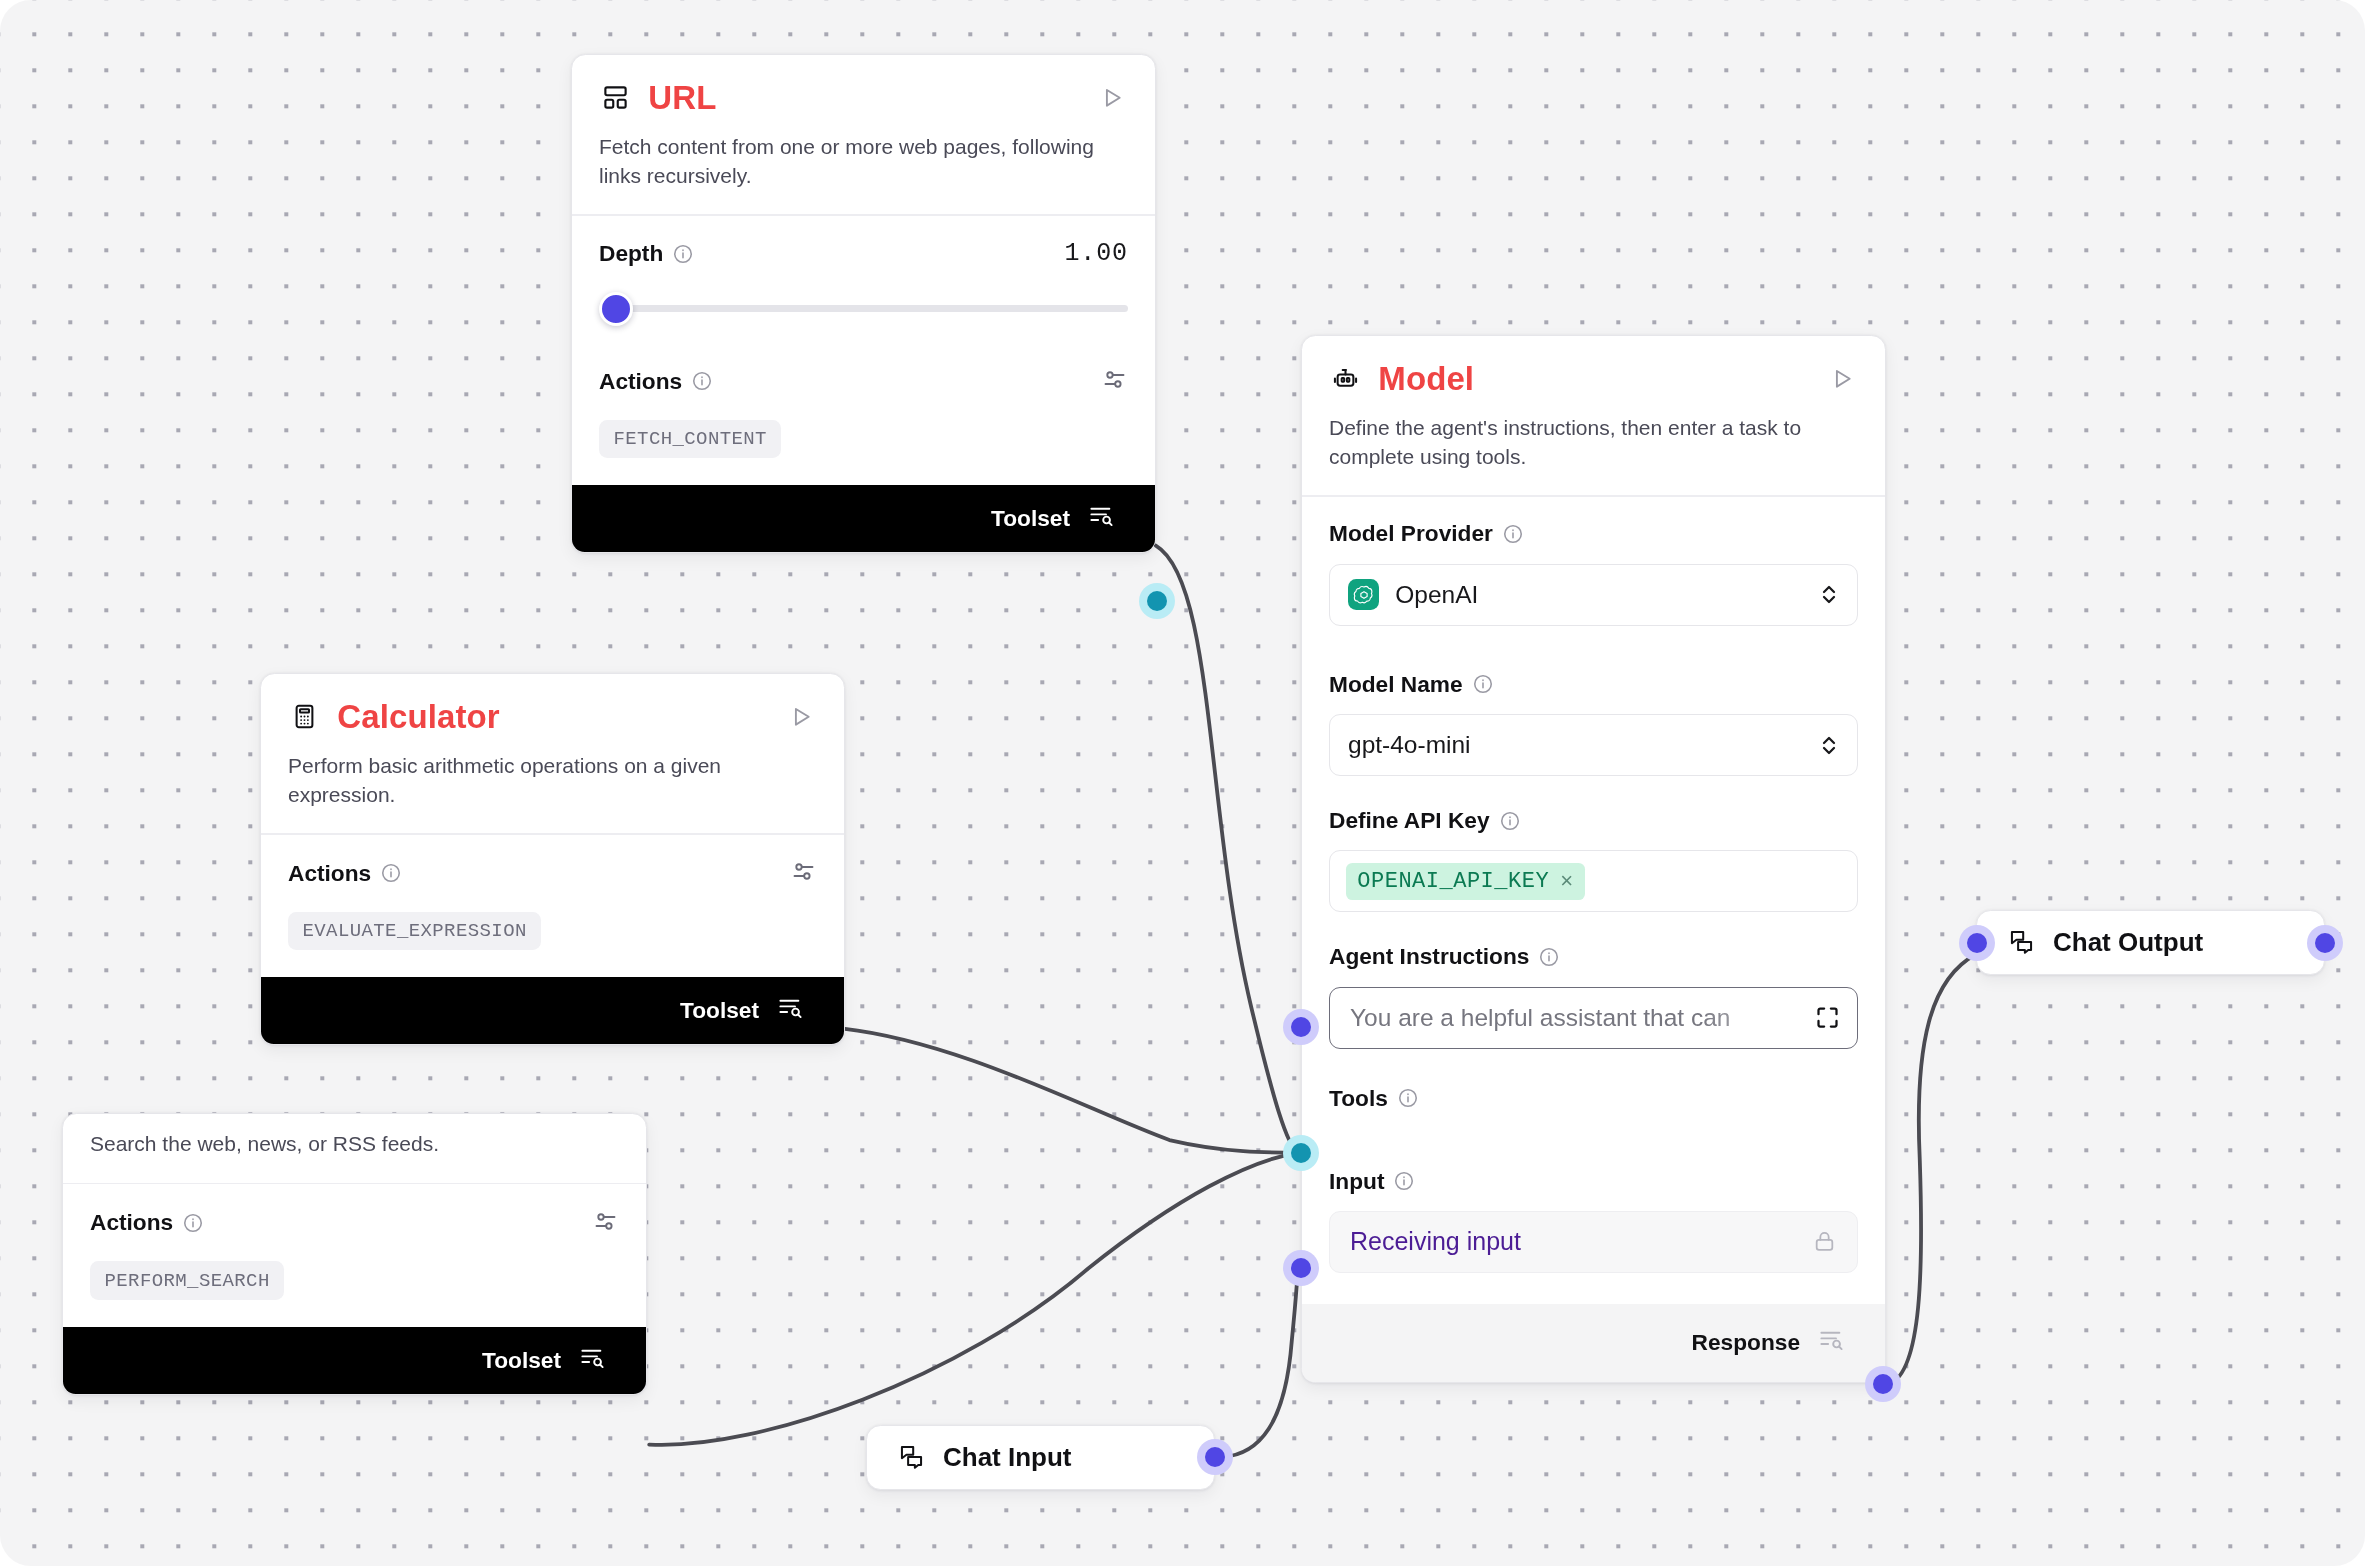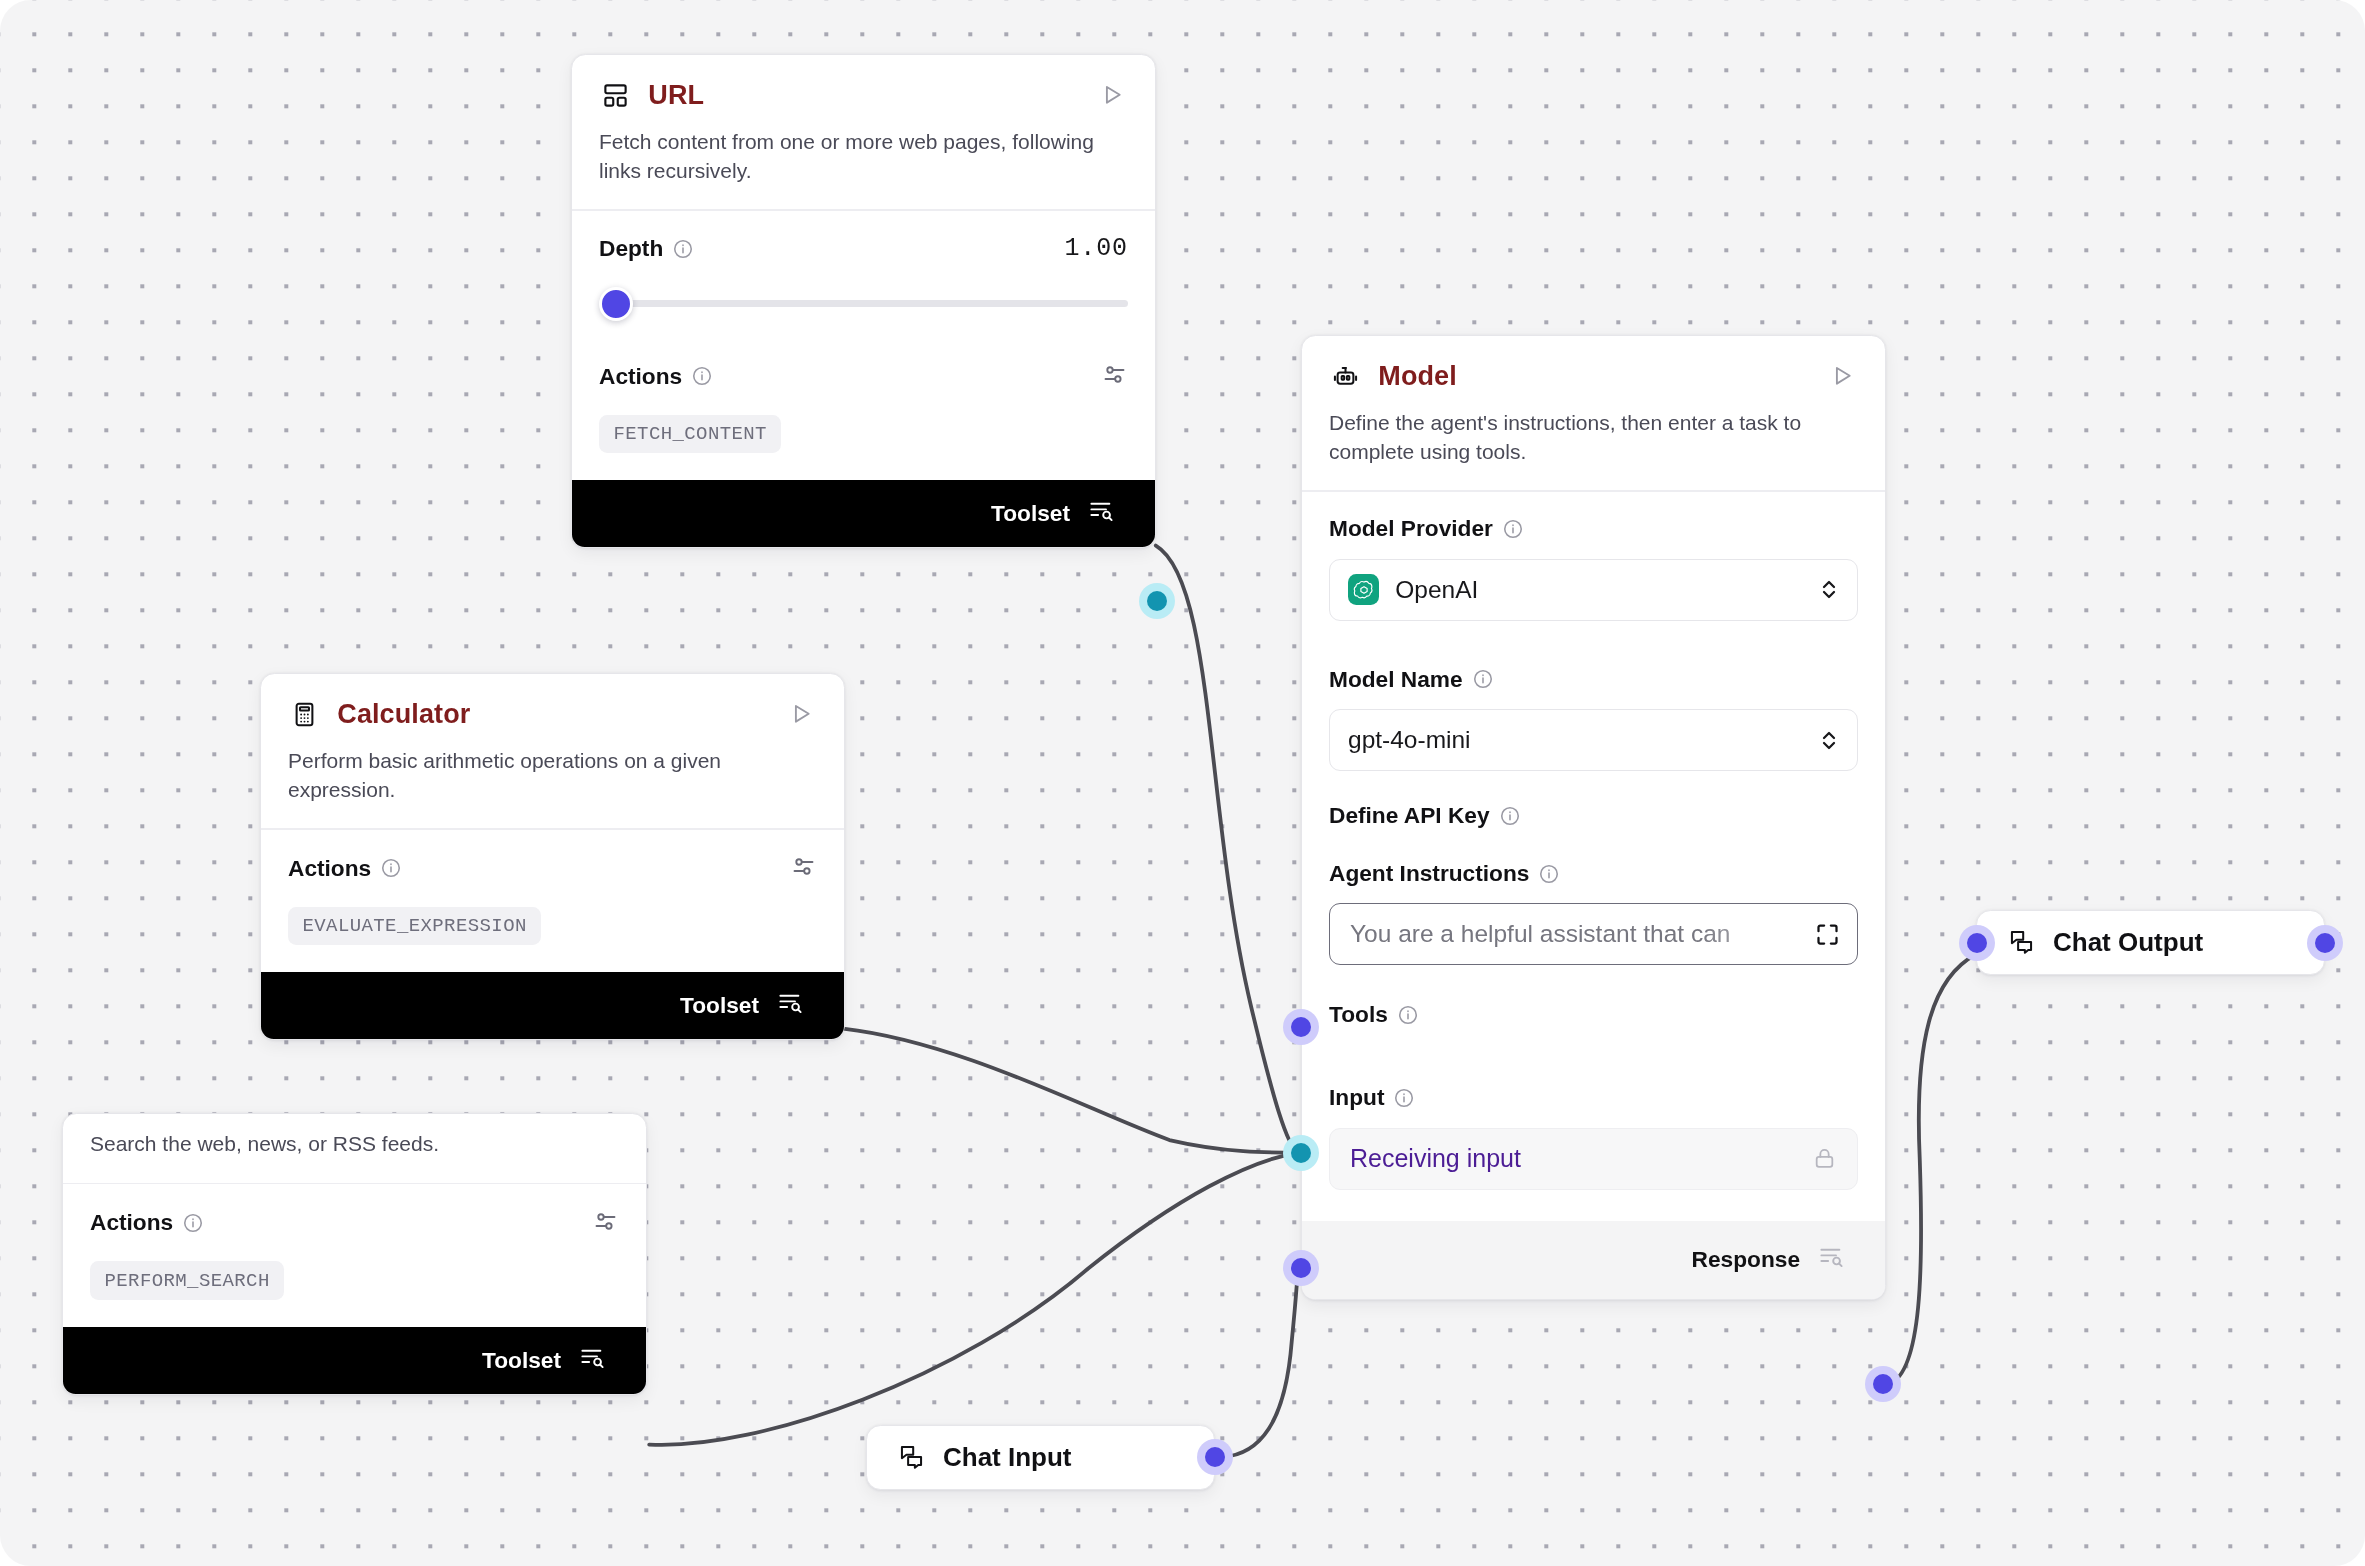--- a/index.html
+++ b/index.html
@@ -23,21 +23,21 @@
   
   .node{
     position:absolute;
     background:#fff;
     border:1.4px solid #e6e6ea;
     border-radius:14.5px;
     box-shadow:0 0.9px 2.7px rgba(16,18,40,.07), 0 5.4px 16.3px rgba(16,18,40,.06);
   }
   .node-head{ display:flex; align-items:center; padding:23.6px 27px 0 27px; }
   .node-ico{ width:33px; height:33px; display:flex; align-items:center; justify-content:center; flex:0 0 auto; }
-  .node-title{ font-size:27px; font-weight:700; color:#7f1d1d; margin-left:16.3px; letter-spacing:0.1px; }
+  .node-title{ font-size:33px; font-weight:700; color:#ef4444; margin-left:16.3px; letter-spacing:0.1px; }
   .run-btn{ margin-left:auto; width:31px; height:31px; display:flex; align-items:center; justify-content:center; }
   .node-desc{
     padding:16.3px 27px 23.6px 27px;
     font-size:21px; line-height:1.38; color:#4a4a57;
   }
   .divider{ height:1.4px; background:#ededf1; }
   .node-body{ padding:23.6px 27px 27px 27px; }
 
   .field-label-row{ display:flex; align-items:center; }
   .field-label{ font-size:22.7px; font-weight:700; color:#111114; }
@@ -381,20 +381,26 @@
 
       <div class="field-label-row" style="margin-top:31px;">
         <span class="field-label">Define API Key</span>
         <span class="info-i">
           <svg width="22" height="22" viewBox="0 0 24 24" fill="none" stroke="#9a9aa4" stroke-width="1.7">
               <circle cx="12" cy="12" r="9"></circle>
               <path d="M12 11v5M12 7.6v.6" stroke-linecap="round"></path>
             </svg>
         </span>
       </div>
+      <div class="token-box">
+        <span class="token">
+          <span>OPENAI_API_KEY</span>
+          <span class="x">×</span>
+        </span>
+      </div>
 
       <div class="field-label-row" style="margin-top:31px;">
         <span class="field-label">Agent Instructions</span>
         <span class="info-i">
           <svg width="22" height="22" viewBox="0 0 24 24" fill="none" stroke="#9a9aa4" stroke-width="1.7">
               <circle cx="12" cy="12" r="9"></circle>
               <path d="M12 11v5M12 7.6v.6" stroke-linecap="round"></path>
             </svg>
         </span>
       </div>

